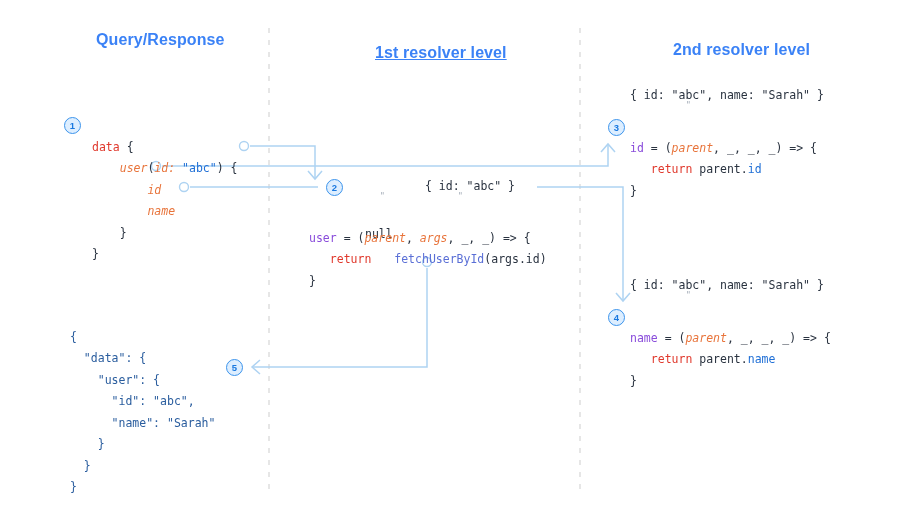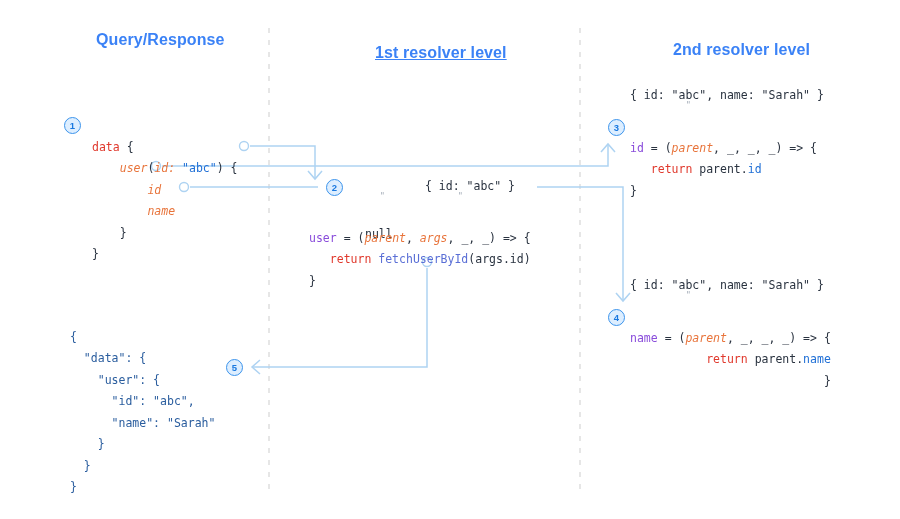--- a/index.html
+++ b/index.html
@@ -48,21 +48,21 @@
     color: #2a3340;
     white-space: pre;
   }
 
   
   .kw    { color: #e0392d; }   
   .fld   { color: #e8743b; font-style: italic; }   
   .str   { color: #1f6fd6; }   
   .punc  { color: #2a3340; }
   .var   { color: #8a4ddb; }   
-  .fn    { color: #5a6fd6; }   
+  .fn    { color: #5a6fd6; margin-left: 16px; }   
   .prop  { color: #1f6fd6; }   
   .jkey  { color: #2a5d9e; }   
   .jstr  { color: #2a5d9e; }
 
   
   .badge {
     position: absolute;
     width: 17px; height: 17px;
     border-radius: 50%;
     background: #ddeeff;
@@ -167,21 +167,21 @@
 <span><span class="var">id</span><span class="punc"> = (</span><span class="fld">parent</span><span class="punc">, _, _, _) =&gt; {</span></span>
 <span>   <span class="kw">return</span><span class="punc"> parent.</span><span class="prop">id</span></span>
 <span><span class="punc">}</span></span>
   </div>
 
   <div class="vlabel" style="left:630px; top:278px;">{ id: "abc", name: "Sarah" }</div>
   <div class="dprime" style="left:686px; top:291px;">"</div>
 
   <div class="badge" style="left:608px; top:309px;">4</div>
 
-  <div class="code" style="left:630px; top:306px;text-align:right;">
+  <div class="code" style="left:630px; top:306px;">
 <span><span class="var">name</span><span class="punc"> = (</span><span class="fld">parent</span><span class="punc">, _, _, _) =&gt; {</span></span>
 <span>   <span class="kw">return</span><span class="punc"> parent.</span><span class="prop">name</span></span>
 <span><span class="punc">}</span></span>
   </div>
 
   <div class="badge" style="left:226px; top:359px;">5</div>
 
   <div class="code" style="left:70px; top:305px;">
 <span class="jkey">{</span>
 <span>  <span class="jkey">"data"</span><span class="jkey">: {</span></span>

